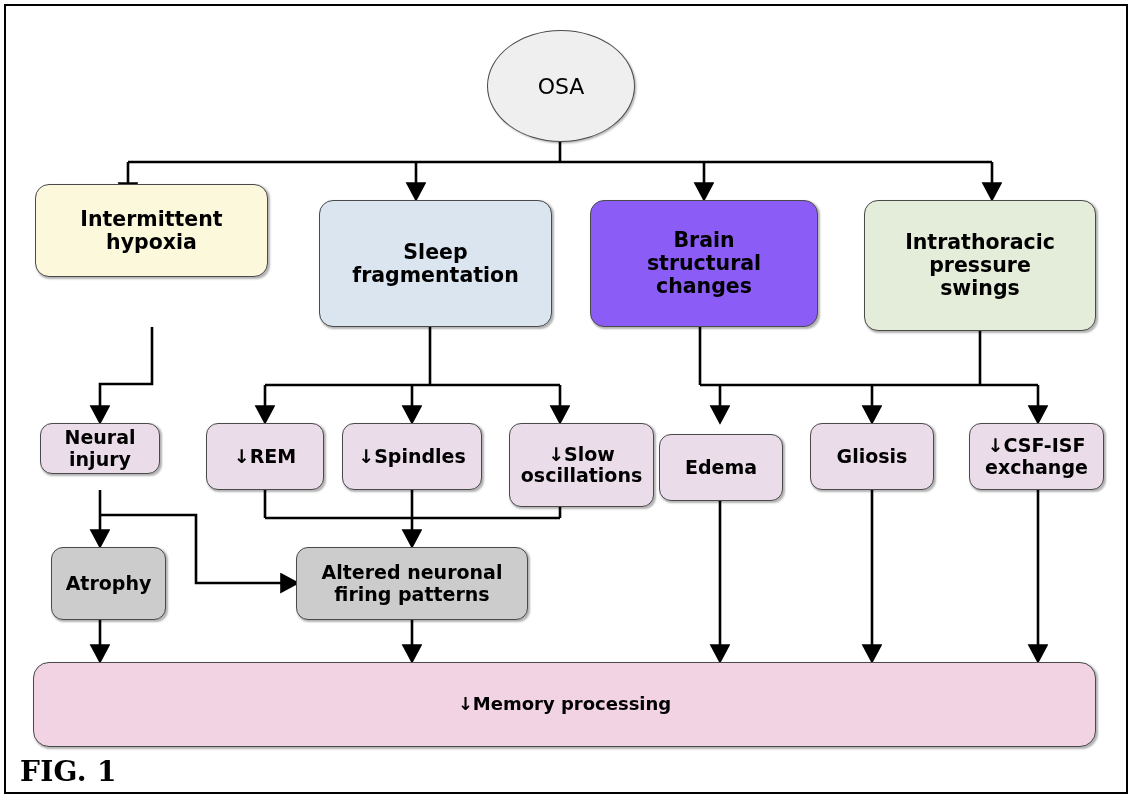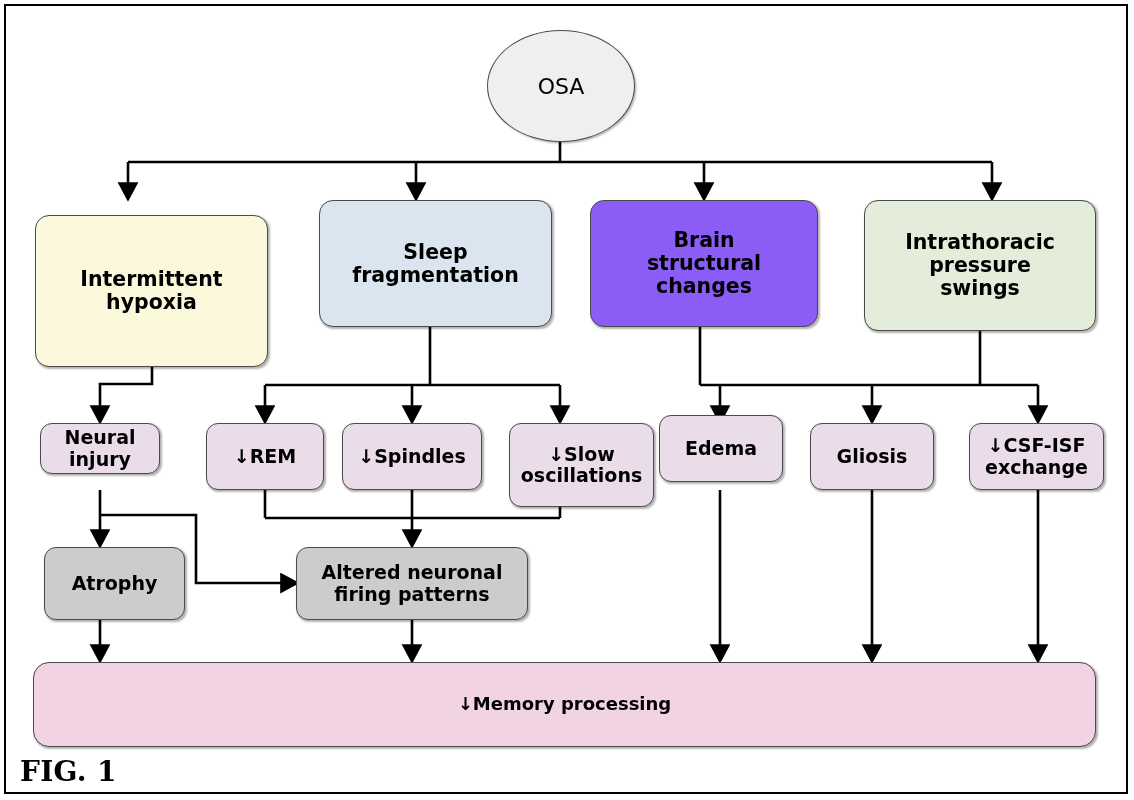--- a/index.html
+++ b/index.html
@@ -126,21 +126,21 @@
       <path d="M720,490 L720,652" marker-end="url(#ah)"></path>
       <path d="M872,490 L872,652" marker-end="url(#ah)"></path>
       <path d="M1038,490 L1038,652" marker-end="url(#ah)"></path>
     </g>
   </svg>
 
   <div class="ellipse" style="left:487px; top:30px; width:148px; height:112px; background:#EFEFEF; font-size:22px;">
     <span class="lbl">OSA</span>
   </div>
 
-  <div class="node tier1" style="left:35px; top:215px; width:233px; height:152px; background:#FCF8DC;">
+  <div class="node tier1" style="left:35px; top:184px; width:233px; height:93px; background:#FCF8DC;">
     <span class="lbl">Intermittent<br>hypoxia</span>
   </div>
   <div class="node tier1" style="left:313px; top:200px; width:233px; height:127px; background:#DAE5F0;margin-left:6px;">
     <span class="lbl">Sleep<br>fragmentation</span>
   </div>
   <div class="node tier1" style="left:590px; top:200px; width:228px; height:127px; background:#8b5cf6;">
     <span class="lbl">Brain<br>structural<br>changes</span>
   </div>
   <div class="node tier1" style="left:864px; top:200px; width:232px; height:131px; background:#E4EDDA;">
     <span class="lbl">Intrathoracic<br>pressure<br>swings</span>
@@ -151,31 +151,31 @@
   </div>
   <div class="node tier2" style="left:206px; top:423px; width:118px; height:67px; background:#EADCE9;">
     <span class="lbl">↓REM</span>
   </div>
   <div class="node tier2" style="left:342px; top:423px; width:140px; height:67px; background:#EADCE9;">
     <span class="lbl">↓Spindles</span>
   </div>
   <div class="node tier2" style="left:509px; top:423px; width:145px; height:84px; background:#EADCE9;">
     <span class="lbl">↓Slow<br>oscillations</span>
   </div>
-  <div class="node tier2" style="left:659px; top:415px; width:124px; height:67px; background:#EADCE9;align-items:center;">
+  <div class="node tier2" style="left:659px; top:434px; width:124px; height:67px; background:#EADCE9;align-items:center;">
     <span class="lbl">Edema</span>
   </div>
   <div class="node tier2" style="left:810px; top:423px; width:124px; height:67px; background:#EADCE9;align-items:center;">
     <span class="lbl">Gliosis</span>
   </div>
   <div class="node tier2" style="left:969px; top:423px; width:135px; height:67px; background:#EADCE9;">
     <span class="lbl">↓CSF-ISF<br>exchange</span>
   </div>
 
-  <div class="node tier3" style="left:44px; top:547px; width:141px; height:73px; background:#CCCCCC;">
+  <div class="node tier3" style="left:51px; top:547px; width:115px; height:73px; background:#CCCCCC;">
     <span class="lbl">Atrophy</span>
   </div>
   <div class="node tier3" style="left:296px; top:547px; width:232px; height:73px; background:#CCCCCC;">
     <span class="lbl">Altered neuronal<br>firing patterns</span>
   </div>
 
   <div class="node outcome" style="left:33px; top:662px; width:1063px; height:85px; background:#F2D3E4;">
     <span class="lbl">↓Memory processing</span>
   </div>
 

